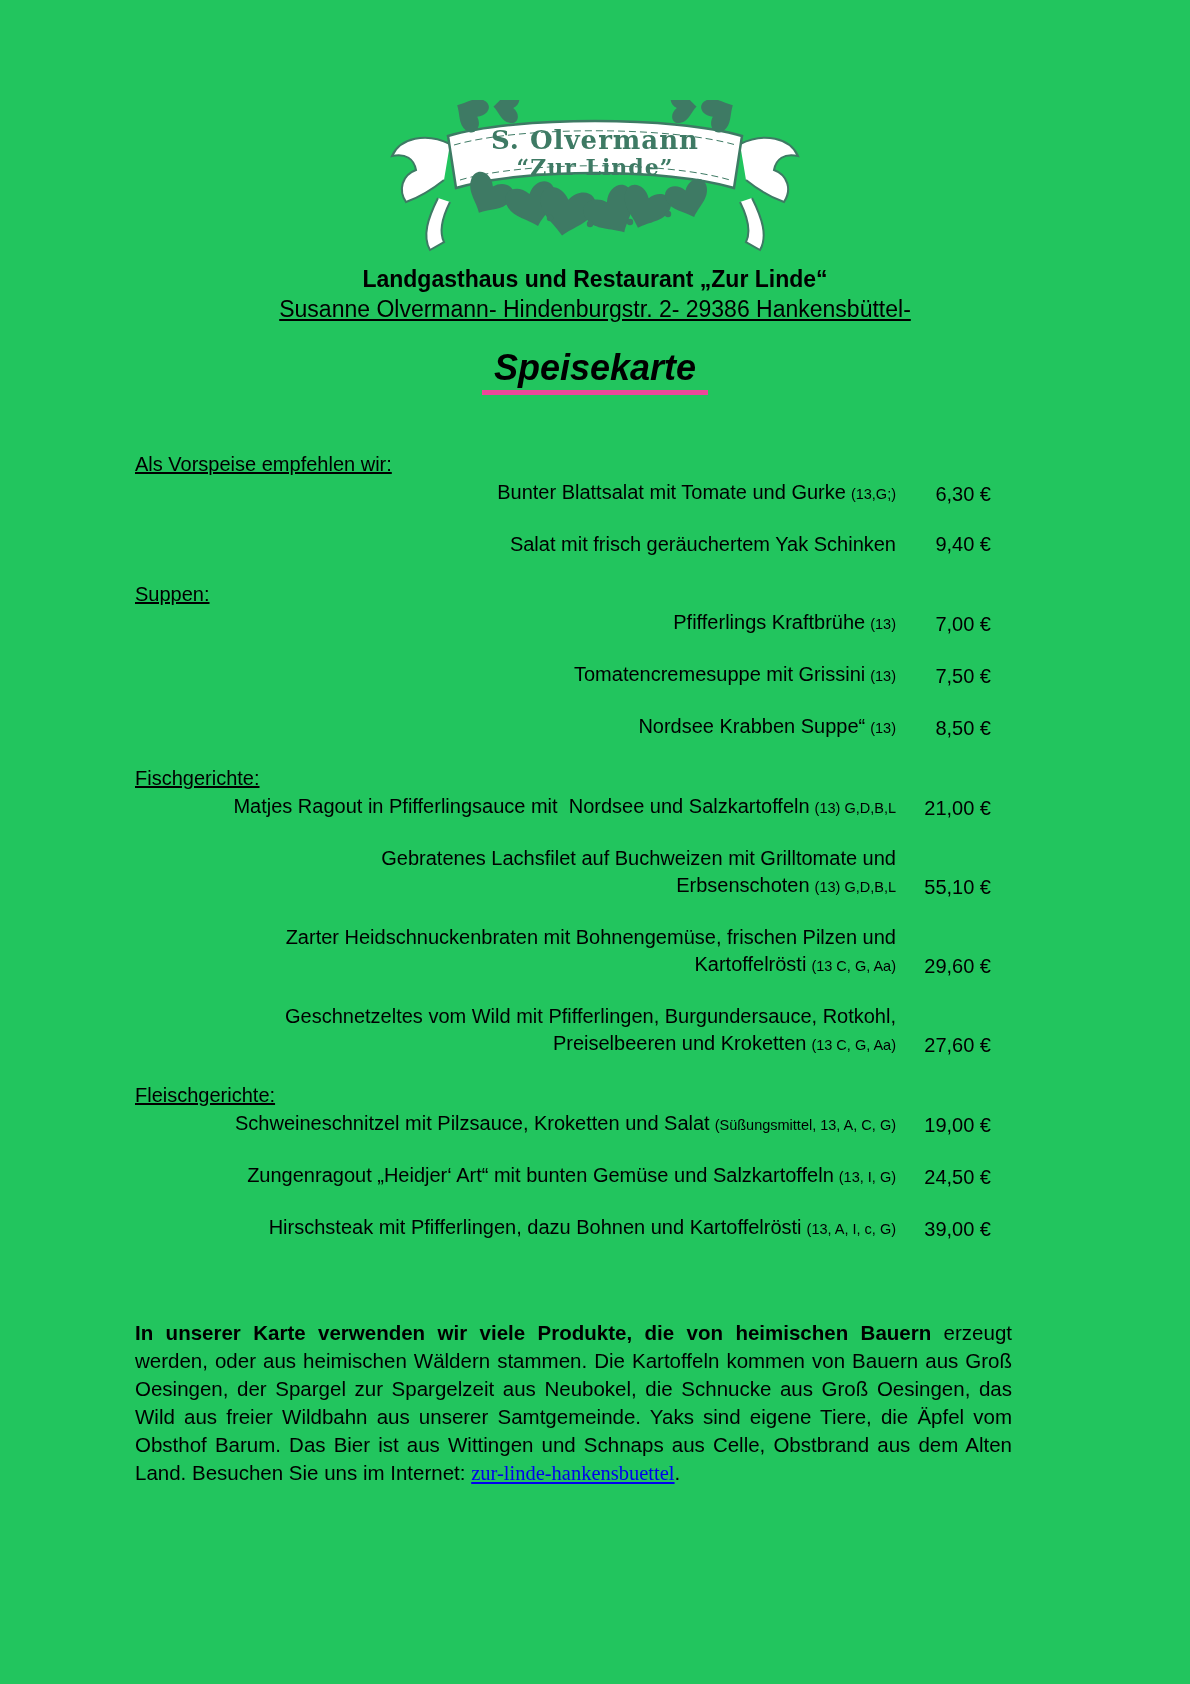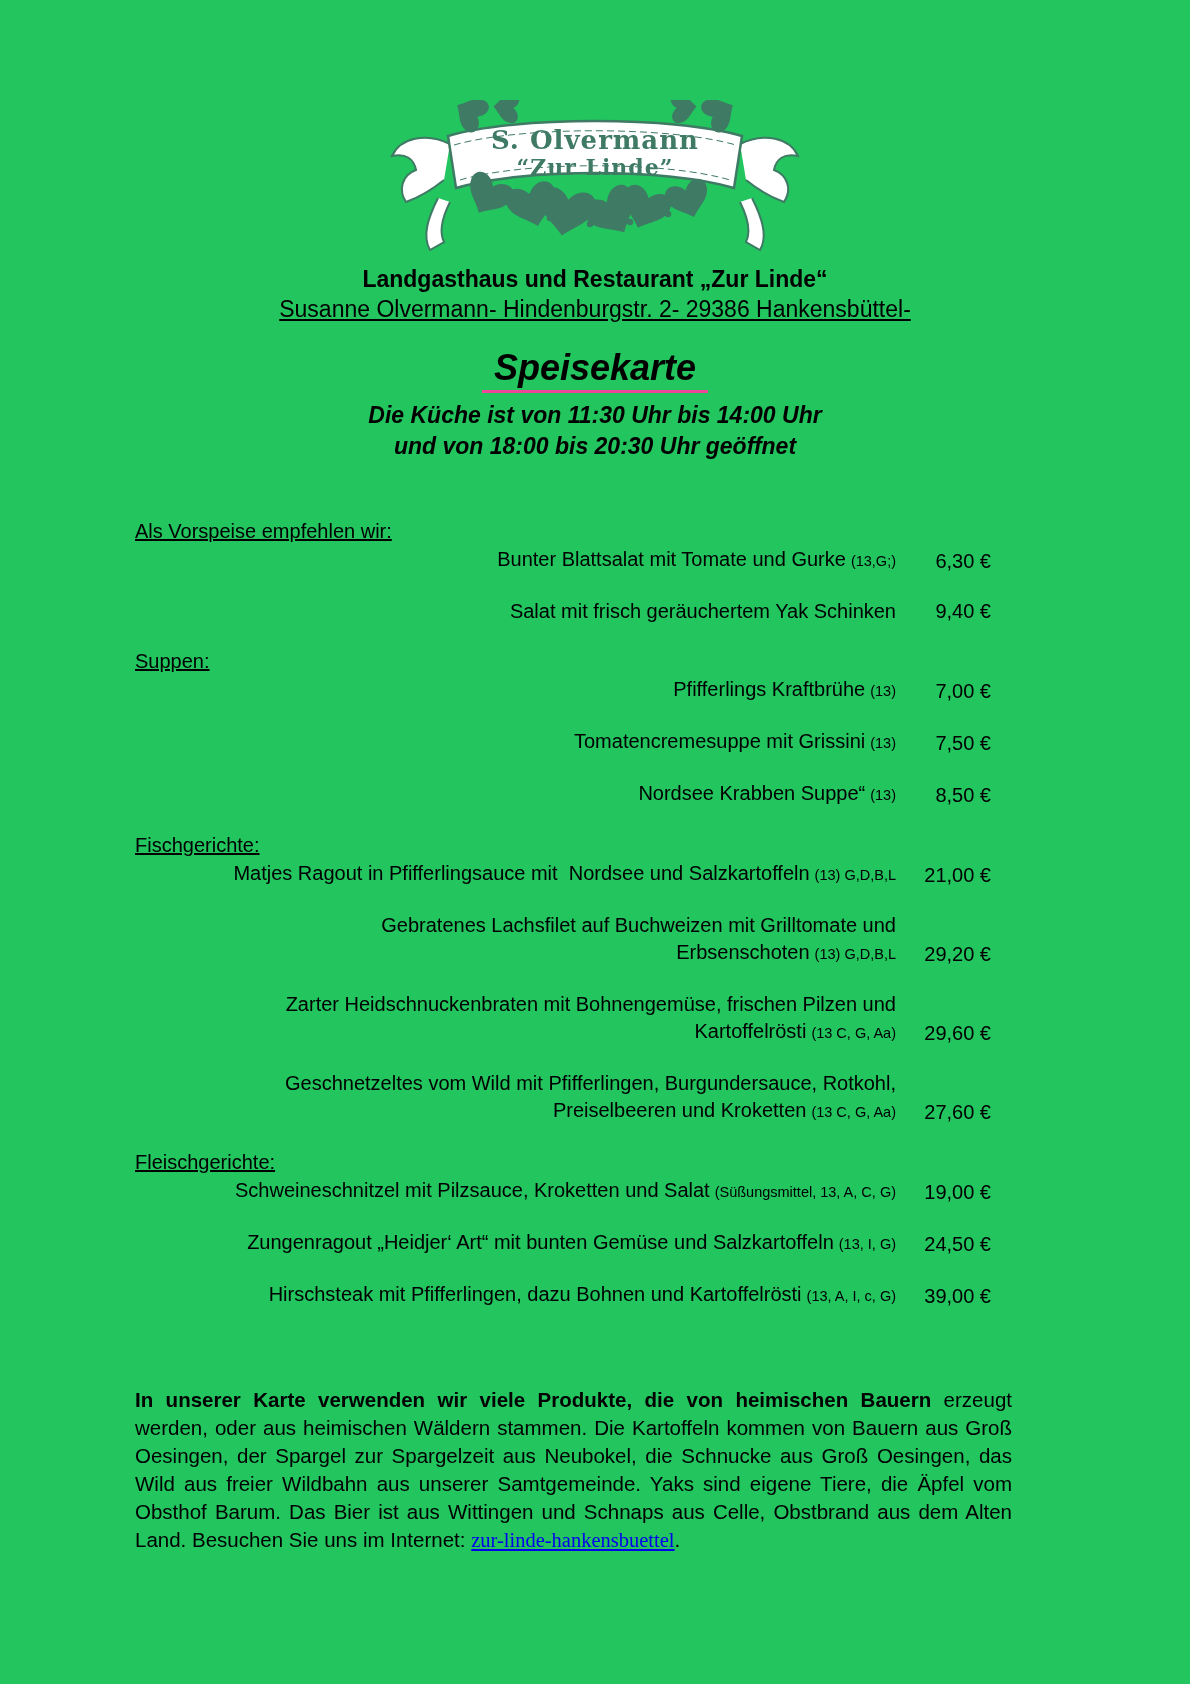--- a/index.html
+++ b/index.html
@@ -23,21 +23,21 @@
   
   .hdr { text-align: center; }
   .restaurant-line { font-size: 23px; font-weight: bold; margin-top: 12px; line-height: 30px; }
   .address-line { font-size: 23px; text-decoration: underline; line-height: 30px; }
   .title-wrap { margin-top: 24px; }
   .menu-title {
     display: inline-block;
     font-size: 36px;
     font-weight: bold;
     font-style: italic;
-    border-bottom: 3px solid #ec4899;
+    border-bottom: 5px solid #ec4899;
     padding: 0 12px 2px 12px;
     line-height: 40px;
   }
   .hours-line { font-size: 23px; font-weight: bold; font-style: italic; line-height: 31px; }
   .hours-block { margin-top: 7px; }
   
   .menu { margin: 56px 0 0 135px; width: 856px; font-size: 20px; }
   .section { margin-top: 23px; }
   .section:first-child { margin-top: 0; }
   .section-heading { text-decoration: underline; line-height: 27px; }
@@ -108,24 +108,20 @@
       <text class="logo-name" x="223" y="75" text-anchor="middle" font-size="22" fill="#3e7a64">“Zur Linde”</text>
     </svg>
   </div>
 
   <div class="hdr">
     <div class="restaurant-line">Landgasthaus und Restaurant „Zur Linde“</div>
     <div class="address-line">Susanne Olvermann- Hindenburgstr. 2- 29386 Hankensbüttel-</div>
     <div class="title-wrap">
       <span class="menu-title">Speisekarte</span>
     </div>
-    <div class="hours-block">
-      <div class="hours-line">Die Küche ist von 11:30 Uhr bis 14:00 Uhr</div>
-      <div class="hours-line">und von 18:00 bis 20:30 Uhr geöffnet</div>
-    </div>
   </div>
 
   <div class="menu">
     <div class="section">
       <div class="section-heading">Als Vorspeise empfehlen wir:</div>
       <div class="items">
     <div class="item-row">
       <div class="item-text">
     <div class="item-line"><span>Bunter Blattsalat mit Tomate und Gurke</span><span class="note">(13,G;)</span></div>
   </div>
@@ -176,21 +172,21 @@
   </div>
       <div class="item-price">21,00 €</div>
     </div>
 
     <div class="item-row">
       <div class="item-text">
     <div class="item-line"><span>Gebratenes Lachsfilet auf Buchweizen mit Grilltomate und</span></div>
 
     <div class="item-line"><span>Erbsenschoten</span><span class="note">(13) G,D,B,L</span></div>
   </div>
-      <div class="item-price">29,20 €</div>
+      <div class="item-price">55,10 €</div>
     </div>
   </div>
     </div>
 
 
     <div class="section">
       <div class="items">
     <div class="item-row">
       <div class="item-text">
     <div class="item-line"><span>Zarter Heidschnuckenbraten mit Bohnengemüse, frischen Pilzen und</span></div>

